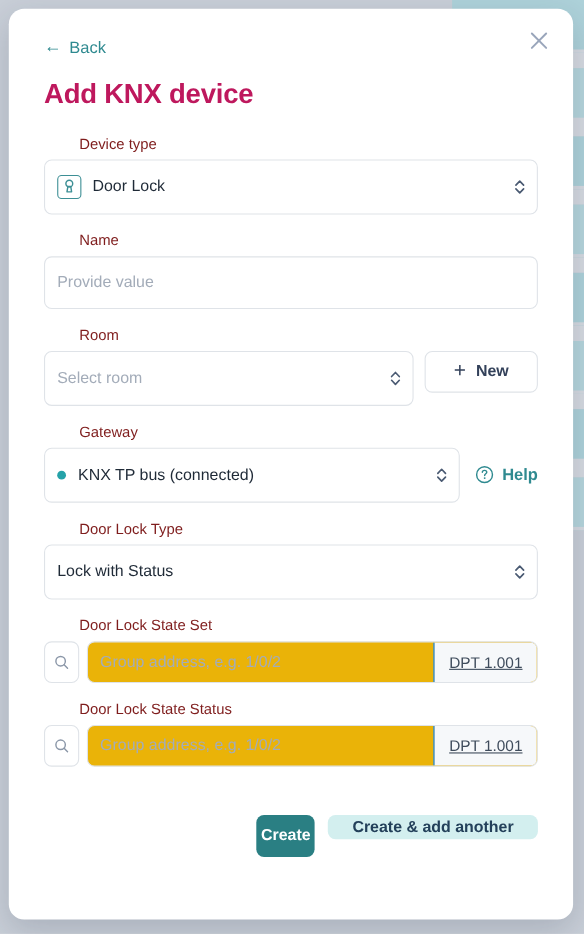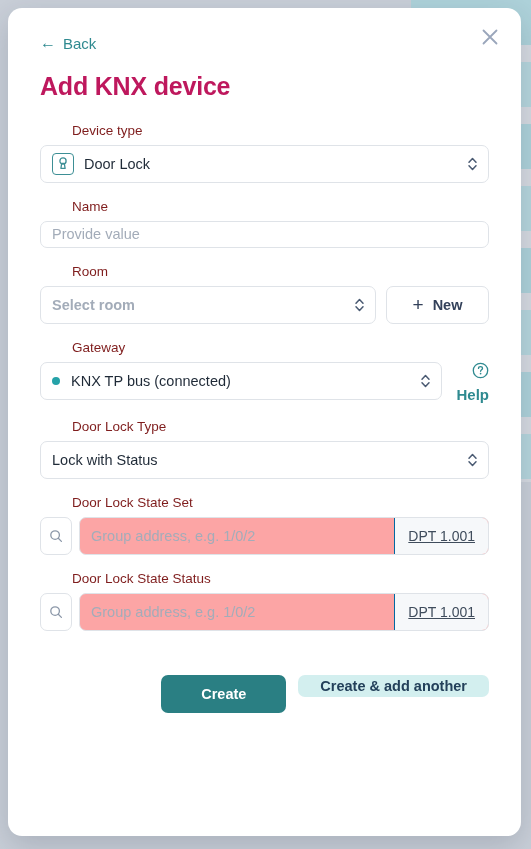--- a/index.html
+++ b/index.html
@@ -103,34 +103,34 @@
     font-weight: 400;
     margin-left: 32px;
   }
 
   .control-row { display: flex; align-items: stretch; gap: 10px; }
 
   
   .select {
     position: relative;
     flex: 1;
-    height: 38px;
+    height: 50px;
     border: 1px solid #dfe3e8;
     border-radius: 7px;
     background: #ffffff;
     display: flex;
     align-items: center;
     padding: 0 32px 0 11px;
     font-size: 14.5px;
     color: #1f2a37;
     cursor: pointer;
     min-width: 0;
   }
   .select .value { white-space: nowrap; overflow: hidden; text-overflow: ellipsis; }
-  .select .placeholder { color: #a3acb9; font-weight: bold; }
+  .select .placeholder { color: #a3acb9; }
   .chev {
     position: absolute;
     right: 10px; top: 50%;
     transform: translateY(-50%);
     width: 11px; height: 16px;
     pointer-events: none;
   }
 
   .type-icon {
     width: 22px; height: 22px;
@@ -145,21 +145,21 @@
     width: 8px; height: 8px;
     border-radius: 50%;
     background: #25a2a8;
     margin-right: 11px;
     flex: none;
   }
 
   
   .text-input {
     width: 100%;
-    height: 27px;
+    height: 48px;
     border: 1px solid #dfe3e8;
     border-radius: 7px;
     background: #ffffff;
     padding: 0 11px;
     font-size: 14.5px;
     color: #1f2a37;
     font-family: "Liberation Sans", sans-serif;
     outline: none;
   }
   .text-input::placeholder { color: #a3acb9; }
@@ -182,31 +182,30 @@
   }
   .btn-outline .plus {
     font-size: 19px;
     font-weight: 400;
     line-height: 1;
     color: #33415a;
   }
 
   .help-link {
     display: inline-flex;
-    align-items: flex-end;
+    align-items: center;
     gap: 7px;
     color: #2f8a90;
     font-size: 15px;
     font-weight: 700;
     cursor: pointer;
     text-decoration: none;
     padding-left: 4px;
     white-space: nowrap;
     align-self: center;
-    flex-direction: column;
   }
 
   
   .ga-row { display: flex; align-items: stretch; gap: 7px; }
   .ga-search {
     width: 32px; height: 38px;
     border: 1px solid #dfe3e8;
     border-radius: 7px;
     background: #ffffff;
     display: flex; align-items: center; justify-content: center;
@@ -214,21 +213,21 @@
     padding: 0;
     flex: none;
   }
   .ga-field {
     flex: 1;
     display: flex;
     align-items: stretch;
     border: 1px solid #dfe3e8;
     border-radius: 7px;
     overflow: hidden;
-    background: #fca5a5;
+    background: #eab308;
     min-width: 0;
   }
   .ga-field input {
     flex: 1;
     min-width: 0;
     border: none;
     outline: none;
     height: 36px;
     padding: 0 11px;
     font-size: 14.5px;
@@ -250,21 +249,21 @@
 
   
   .footer {
     display: flex;
     justify-content: flex-end;
     gap: 12px;
     margin-top: 44px;
   }
   .btn-primary {
     height: 38px;
-    padding: 0 40px;
+    padding: 0 4px;
     border: none;
     border-radius: 7px;
     background: #2a7f83;
     color: #ffffff;
     font-size: 14.5px;
     font-weight: 700;
     cursor: pointer;
     font-family: "Liberation Sans", sans-serif;
   }
   .btn-secondary {

